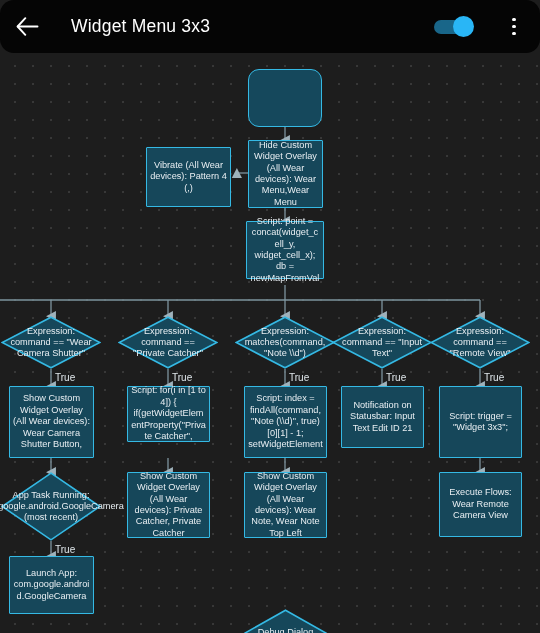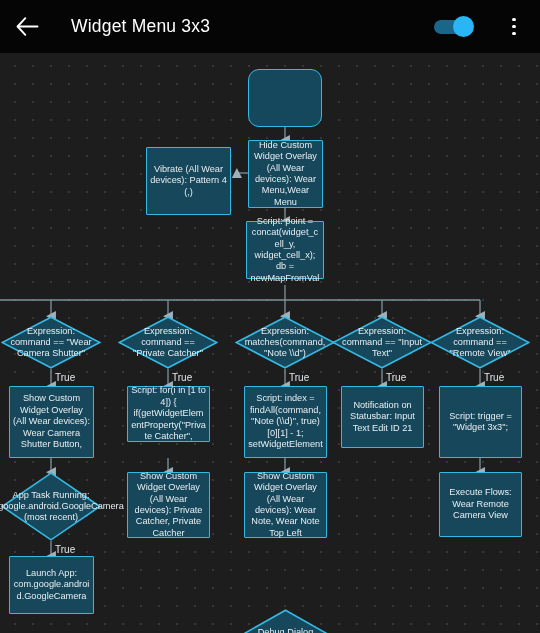--- a/index.html
+++ b/index.html
@@ -11,20 +11,21 @@
     position:relative;
   }
   #app{position:relative;width:540px;height:633px;overflow:hidden;}
 
   
   .toolbar{
     position:absolute;left:0;top:0;width:540px;height:53px;
     background:#050505;
     display:flex;align-items:center;
     z-index:30;
+    border-radius:14px;
   }
   .back-btn{
     width:54px;height:53px;display:flex;align-items:center;justify-content:center;
     cursor:pointer;
   }
   .back-btn svg{display:block;}
   .toolbar-title{
     color:#ffffff;font-size:17.5px;letter-spacing:.2px;
     margin-left:17px;white-space:nowrap;
   }
@@ -173,21 +174,21 @@
     </svg>
 
     <div class="node start" style="left:248px;top:16px;width:74px;height:58px;">
       <span></span>
     </div>
 
     <div class="node rect" style="left:248px;top:87px;width:75px;height:68px;">
       <span>Hide Custom Widget Overlay (All Wear devices): Wear Menu,Wear Menu</span>
     </div>
 
-    <div class="node rect" style="left:146px;top:94px;width:85px;height:68px;">
+    <div class="node rect" style="left:146px;top:94px;width:85px;height:60px;">
       <span>Vibrate (All Wear devices): Pattern 4 (,)</span>
     </div>
 
     <div class="node rect" style="left:246px;top:168px;width:78px;height:58px;">
       <span>Script: point = concat(widget_cell_y, widget_cell_x); db = newMapFromVal</span>
     </div>
 
     <div class="diamond" style="left:1px;top:263px;width:100px;height:53px;">
       <svg class="dshape" viewBox="0 0 100 53">
         <polygon points="50,1.2 98.8,26.5 50,51.8 1.2,26.5" fill="#16475a" stroke="#35b9e4" stroke-width="1.6"></polygon>

